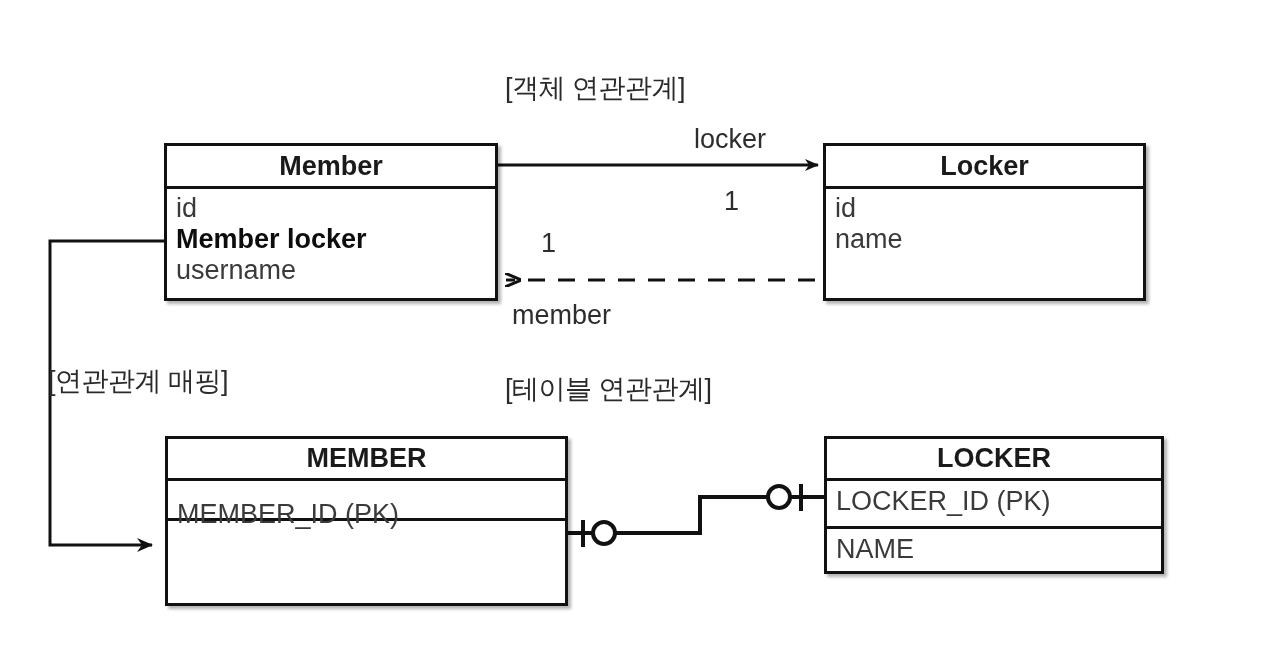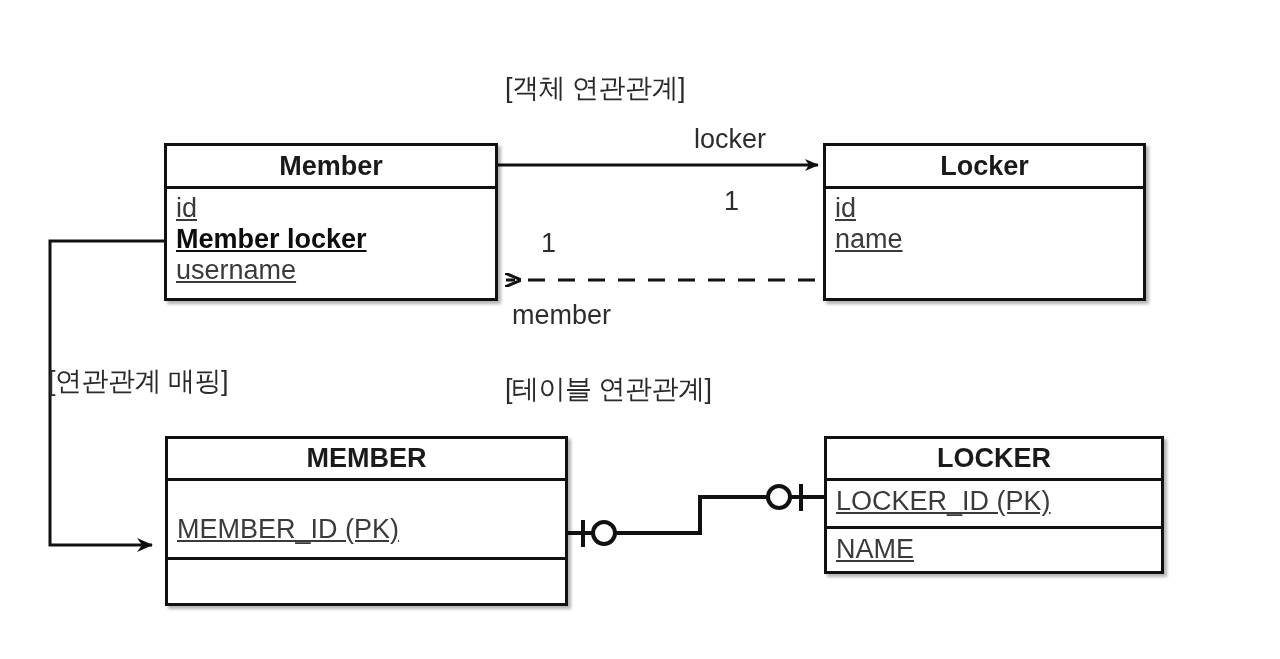--- a/index.html
+++ b/index.html
@@ -56,21 +56,20 @@
   }
   .box-section {
     box-sizing: border-box;
     padding: 0 0 0 9px;
   }
   .box-section.divider { border-bottom: 3px solid #111111; }
   .attr {
     color: #3a3a3a;
     white-space: nowrap;
     line-height: 1.0;
-    text-decoration: underline;
   }
   .attr.bold {
     font-weight: bold;
     color: #0d0d0d;
   }
 
   
   #box-member        { left: 164px; top: 143px; width: 334px; height: 158px; }
   #box-member .box-title   { height: 43px; font-size: 27px; }
   #box-member .box-section { padding-top: 3px; }
@@ -78,21 +77,21 @@
 
   #box-locker        { left: 823px; top: 143px; width: 323px; height: 158px; }
   #box-locker .box-title   { height: 43px; font-size: 27px; }
   #box-locker .box-section { padding-top: 3px; }
   #box-locker .attr        { font-size: 27px; margin: 3px 0 4px 0; }
 
   
   #box-member-tbl    { left: 165px; top: 436px; width: 403px; height: 170px; }
   #box-member-tbl .box-title { height: 42px; font-size: 27px; }
   #box-member-tbl .attr      { font-size: 27px; margin: 4px 0 5px 0; }
-  #box-member-tbl .sec-pk    { height: 51px; padding-top: 3px; margin-top: 28px; }
+  #box-member-tbl .sec-pk    { height: 40px; padding-top: 16px; }
   #box-member-tbl .sec-rest  { padding-top: 3px; }
 
   #box-locker-tbl    { left: 824px; top: 436px; width: 340px; height: 138px; }
   #box-locker-tbl .box-title { height: 42px; font-size: 27px; }
   #box-locker-tbl .attr      { font-size: 27px; margin: 4px 0 5px 0; }
   #box-locker-tbl .sec-pk    { height: 48px; padding-top: 3px; }
   #box-locker-tbl .sec-rest  { padding-top: 3px; }
 
   
   .edge-label {

